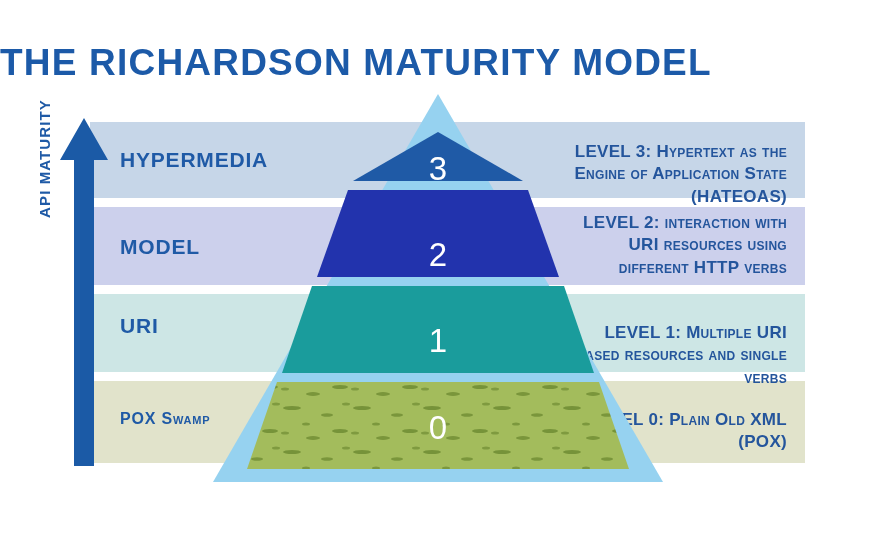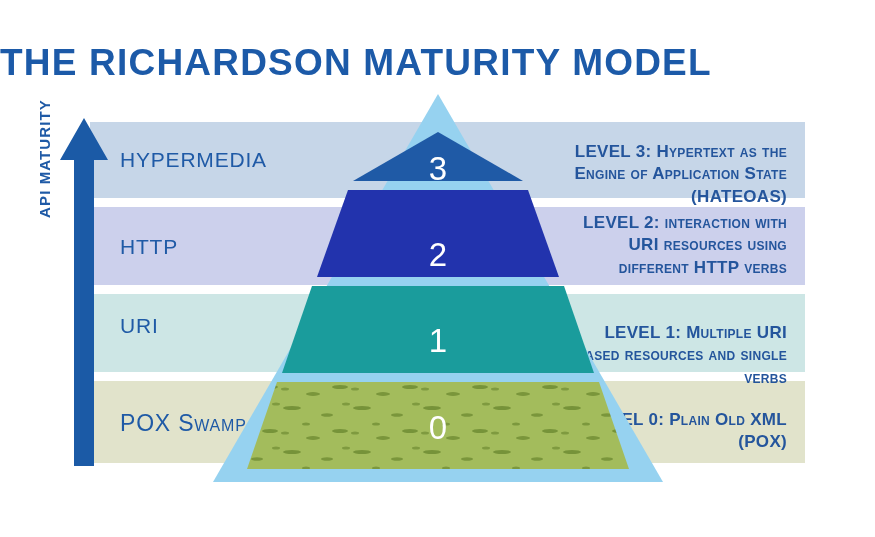--- a/index.html
+++ b/index.html
@@ -43,28 +43,28 @@
   #band-2 { top: 207px; height: 78px; background: #ccd0ec; }
   #band-1 { top: 294px; height: 78px; background: #cde6e5; }
   #band-0 { top: 381px; height: 82px; background: #e1e3cb; }
 
   
   .band-label {
     position: absolute;
     left: 120px;
     color: #1f5aa6;
     font-size: 21px;
-    font-weight: normal;
+    font-weight: bold;
     letter-spacing: 0.8px;
     font-family: "Liberation Sans", sans-serif;
     white-space: nowrap;
   }
   .band-label.smallcaps {
     font-variant: small-caps;
-    font-size: 23px;
+    font-size: 16px;
   }
   #label-3 { top: 148px; }
   #label-2 { top: 235px; }
   #label-1 { top: 314px; }
   #label-0 { top: 410px; }
 
   
   .band-desc {
     position: absolute;
     right: 88px;
@@ -137,21 +137,21 @@
 <div id="canvas">
 
   <div id="title">THE RICHARDSON MATURITY MODEL</div>
 
   <div class="band" id="band-3"></div>
   <div class="band" id="band-2"></div>
   <div class="band" id="band-1"></div>
   <div class="band" id="band-0"></div>
 
   <div class="band-label" id="label-3">HYPERMEDIA</div>
-  <div class="band-label" id="label-2">HTTP</div>
+  <div class="band-label" id="label-2">MODEL</div>
   <div class="band-label" id="label-1">URI</div>
   <div class="band-label smallcaps" id="label-0">POX Swamp</div>
 
   <div class="band-desc" id="desc-3">LEVEL 3: Hypertext as the Engine of Application State (HATEOAS)</div>
   <div class="band-desc" id="desc-2">LEVEL 2: interaction with URI resources using different HTTP verbs</div>
   <div class="band-desc" id="desc-1">LEVEL 1: Multiple URI based resources and single verbs</div>
   <div class="band-desc" id="desc-0">LEVEL 0: Plain Old XML (POX)</div>
 
   <div id="arrow-wrap">
     <svg width="52" height="352" viewBox="0 0 52 352">

